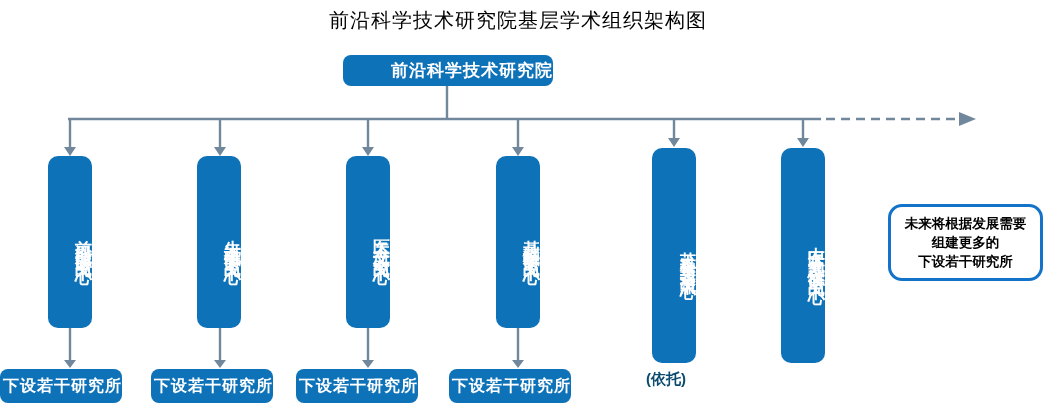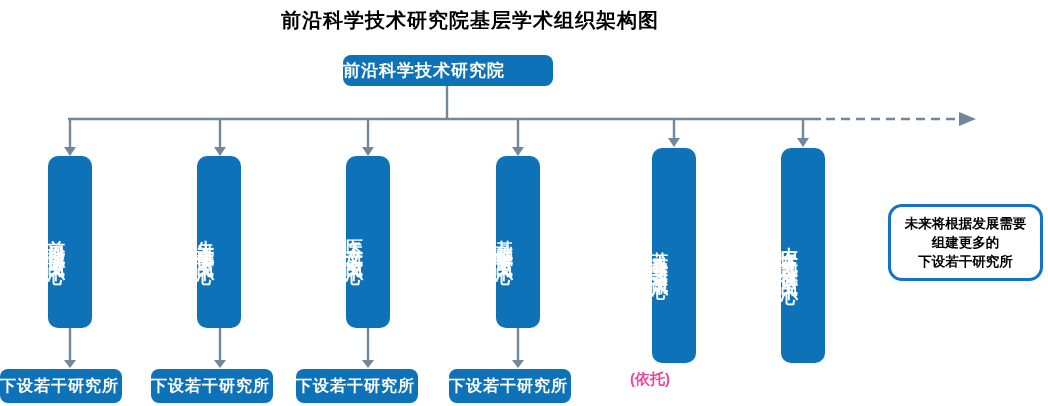--- a/index.html
+++ b/index.html
@@ -2,47 +2,47 @@
 <html><head>
 <meta charset="utf-8">
 <style>
   html,body{margin:0;padding:0;background:#fff;}
   .canvas{
     position:relative;width:1048px;height:406px;background:#fff;overflow:hidden;
     font-family:"Liberation Sans",sans-serif;
   }
   .title{
     position:absolute;left:0;top:7px;width:940px;text-align:center;
-    font-size:20px;font-weight:bold;color:#000;letter-spacing:1px;
+    font-size:20px;font-weight:normal;color:#000;letter-spacing:1px;padding-left:48px;
   }
   .bluebox{
     position:absolute;background:#0E72B8;color:#fff;font-weight:bold;
-    display:flex;align-items:center;justify-content:flex-start;
+    display:flex;align-items:center;justify-content:flex-end;
     border-radius:8px;box-sizing:border-box;
   }
   .root-box{left:343px;top:55px;width:210px;height:31px;font-size:17px;letter-spacing:1px;}
   .vbox{width:44px;border-radius:10px;}
   .vtext{
     writing-mode:vertical-lr;text-orientation:upright;
     font-size:17px;font-weight:bold;letter-spacing:4px;line-height:1;
   }
   .c1{left:48px;top:156px;height:172px;}
   .c2{left:197px;top:156px;height:172px;}
   .c3{left:346px;top:156px;height:172px;}
   .c4{left:496px;top:156px;height:172px;}
   .c5{left:652px;top:148px;height:215px;}
   .c5 .vtext{font-size:16px;letter-spacing:3px;}
   .c6{left:781px;top:148px;height:215px;}
   .c6 .vtext{letter-spacing:4.5px;}
   .subbox{width:122px;height:34px;font-size:16px;letter-spacing:1px;top:369px;}
   .s1{left:0px;} .s2{left:151px;} .s3{left:296px;} .s4{left:449px;}
   .connectors{position:absolute;left:0;top:0;width:1048px;height:406px;}
   .reliance{
-    position:absolute;left:608px;top:370px;width:62px;text-align:right;
-    font-size:15px;font-weight:bold;color:#ec4899;
+    position:absolute;left:635px;top:370px;width:62px;text-align:center;
+    font-size:15px;font-weight:bold;color:#0c4a6e;
   }
   .future-box{
     position:absolute;left:888px;top:204px;width:155px;height:77px;
     border:3px solid #1273C8;border-radius:14px;background:#fff;
     display:flex;flex-direction:column;align-items:center;justify-content:center;
     box-sizing:border-box;
   }
   .future-box span{
     display:block;font-size:13.5px;font-weight:bold;color:#000;
     line-height:19px;text-align:center;white-space:nowrap;

